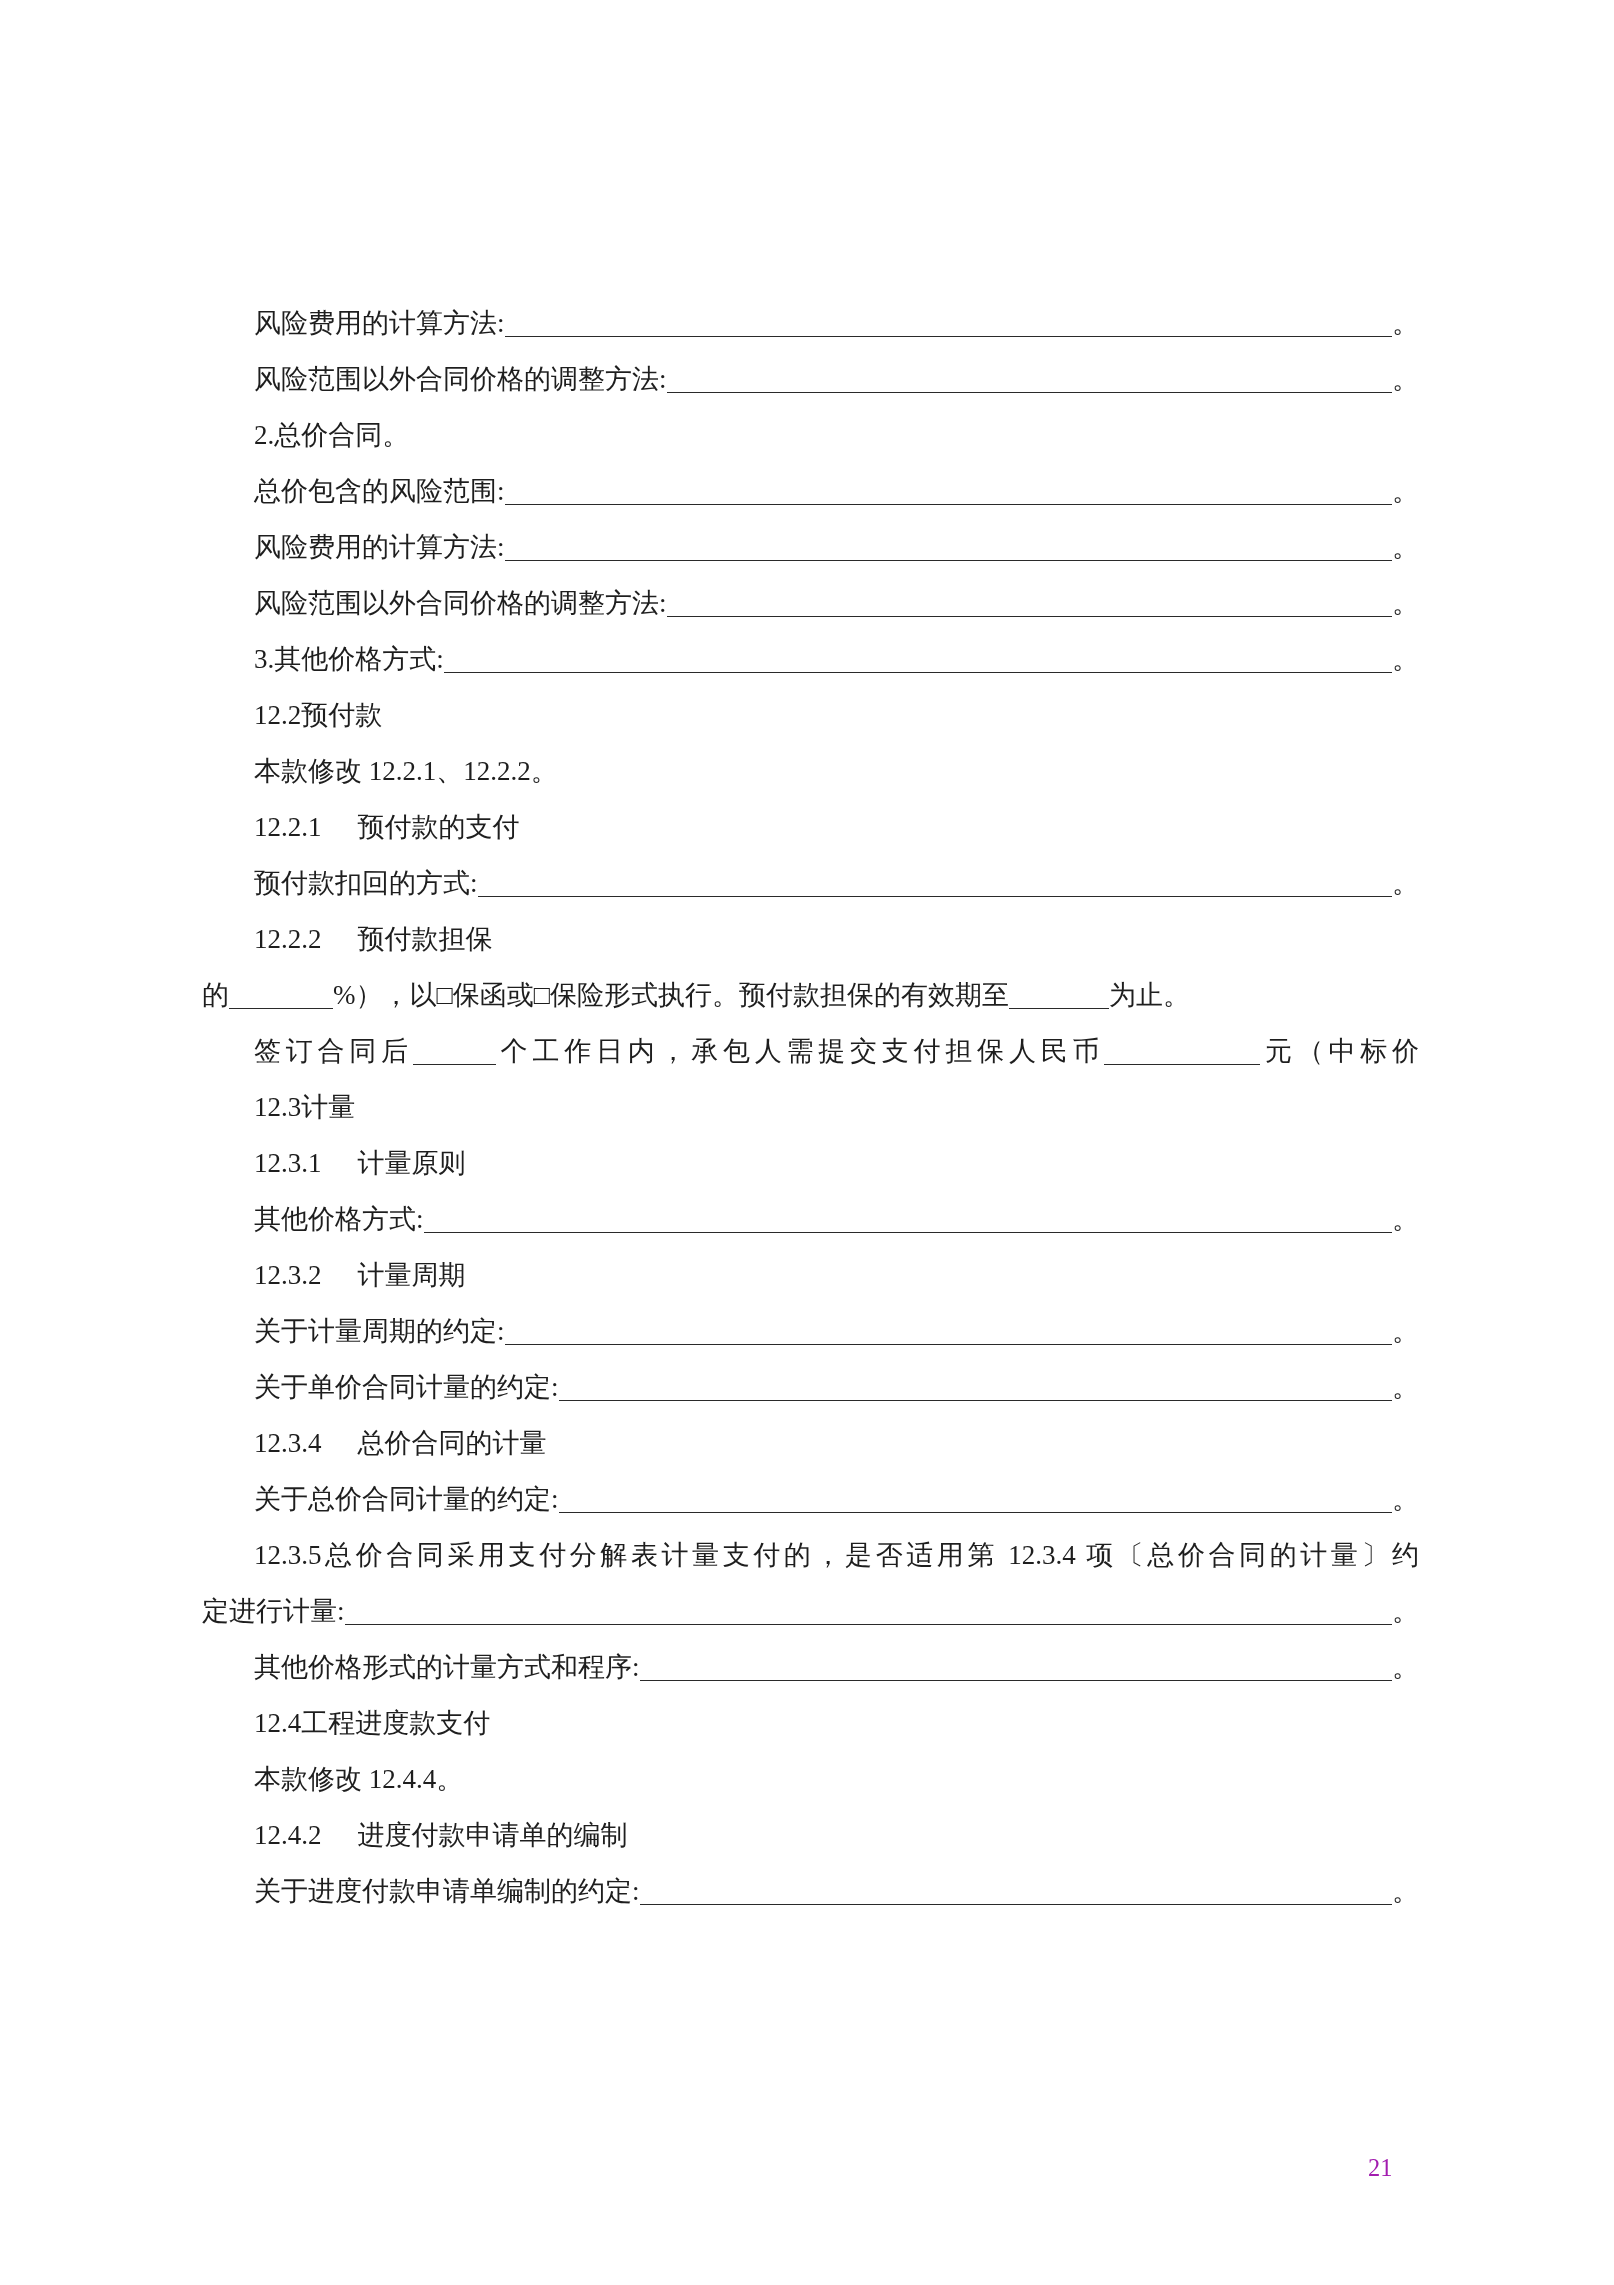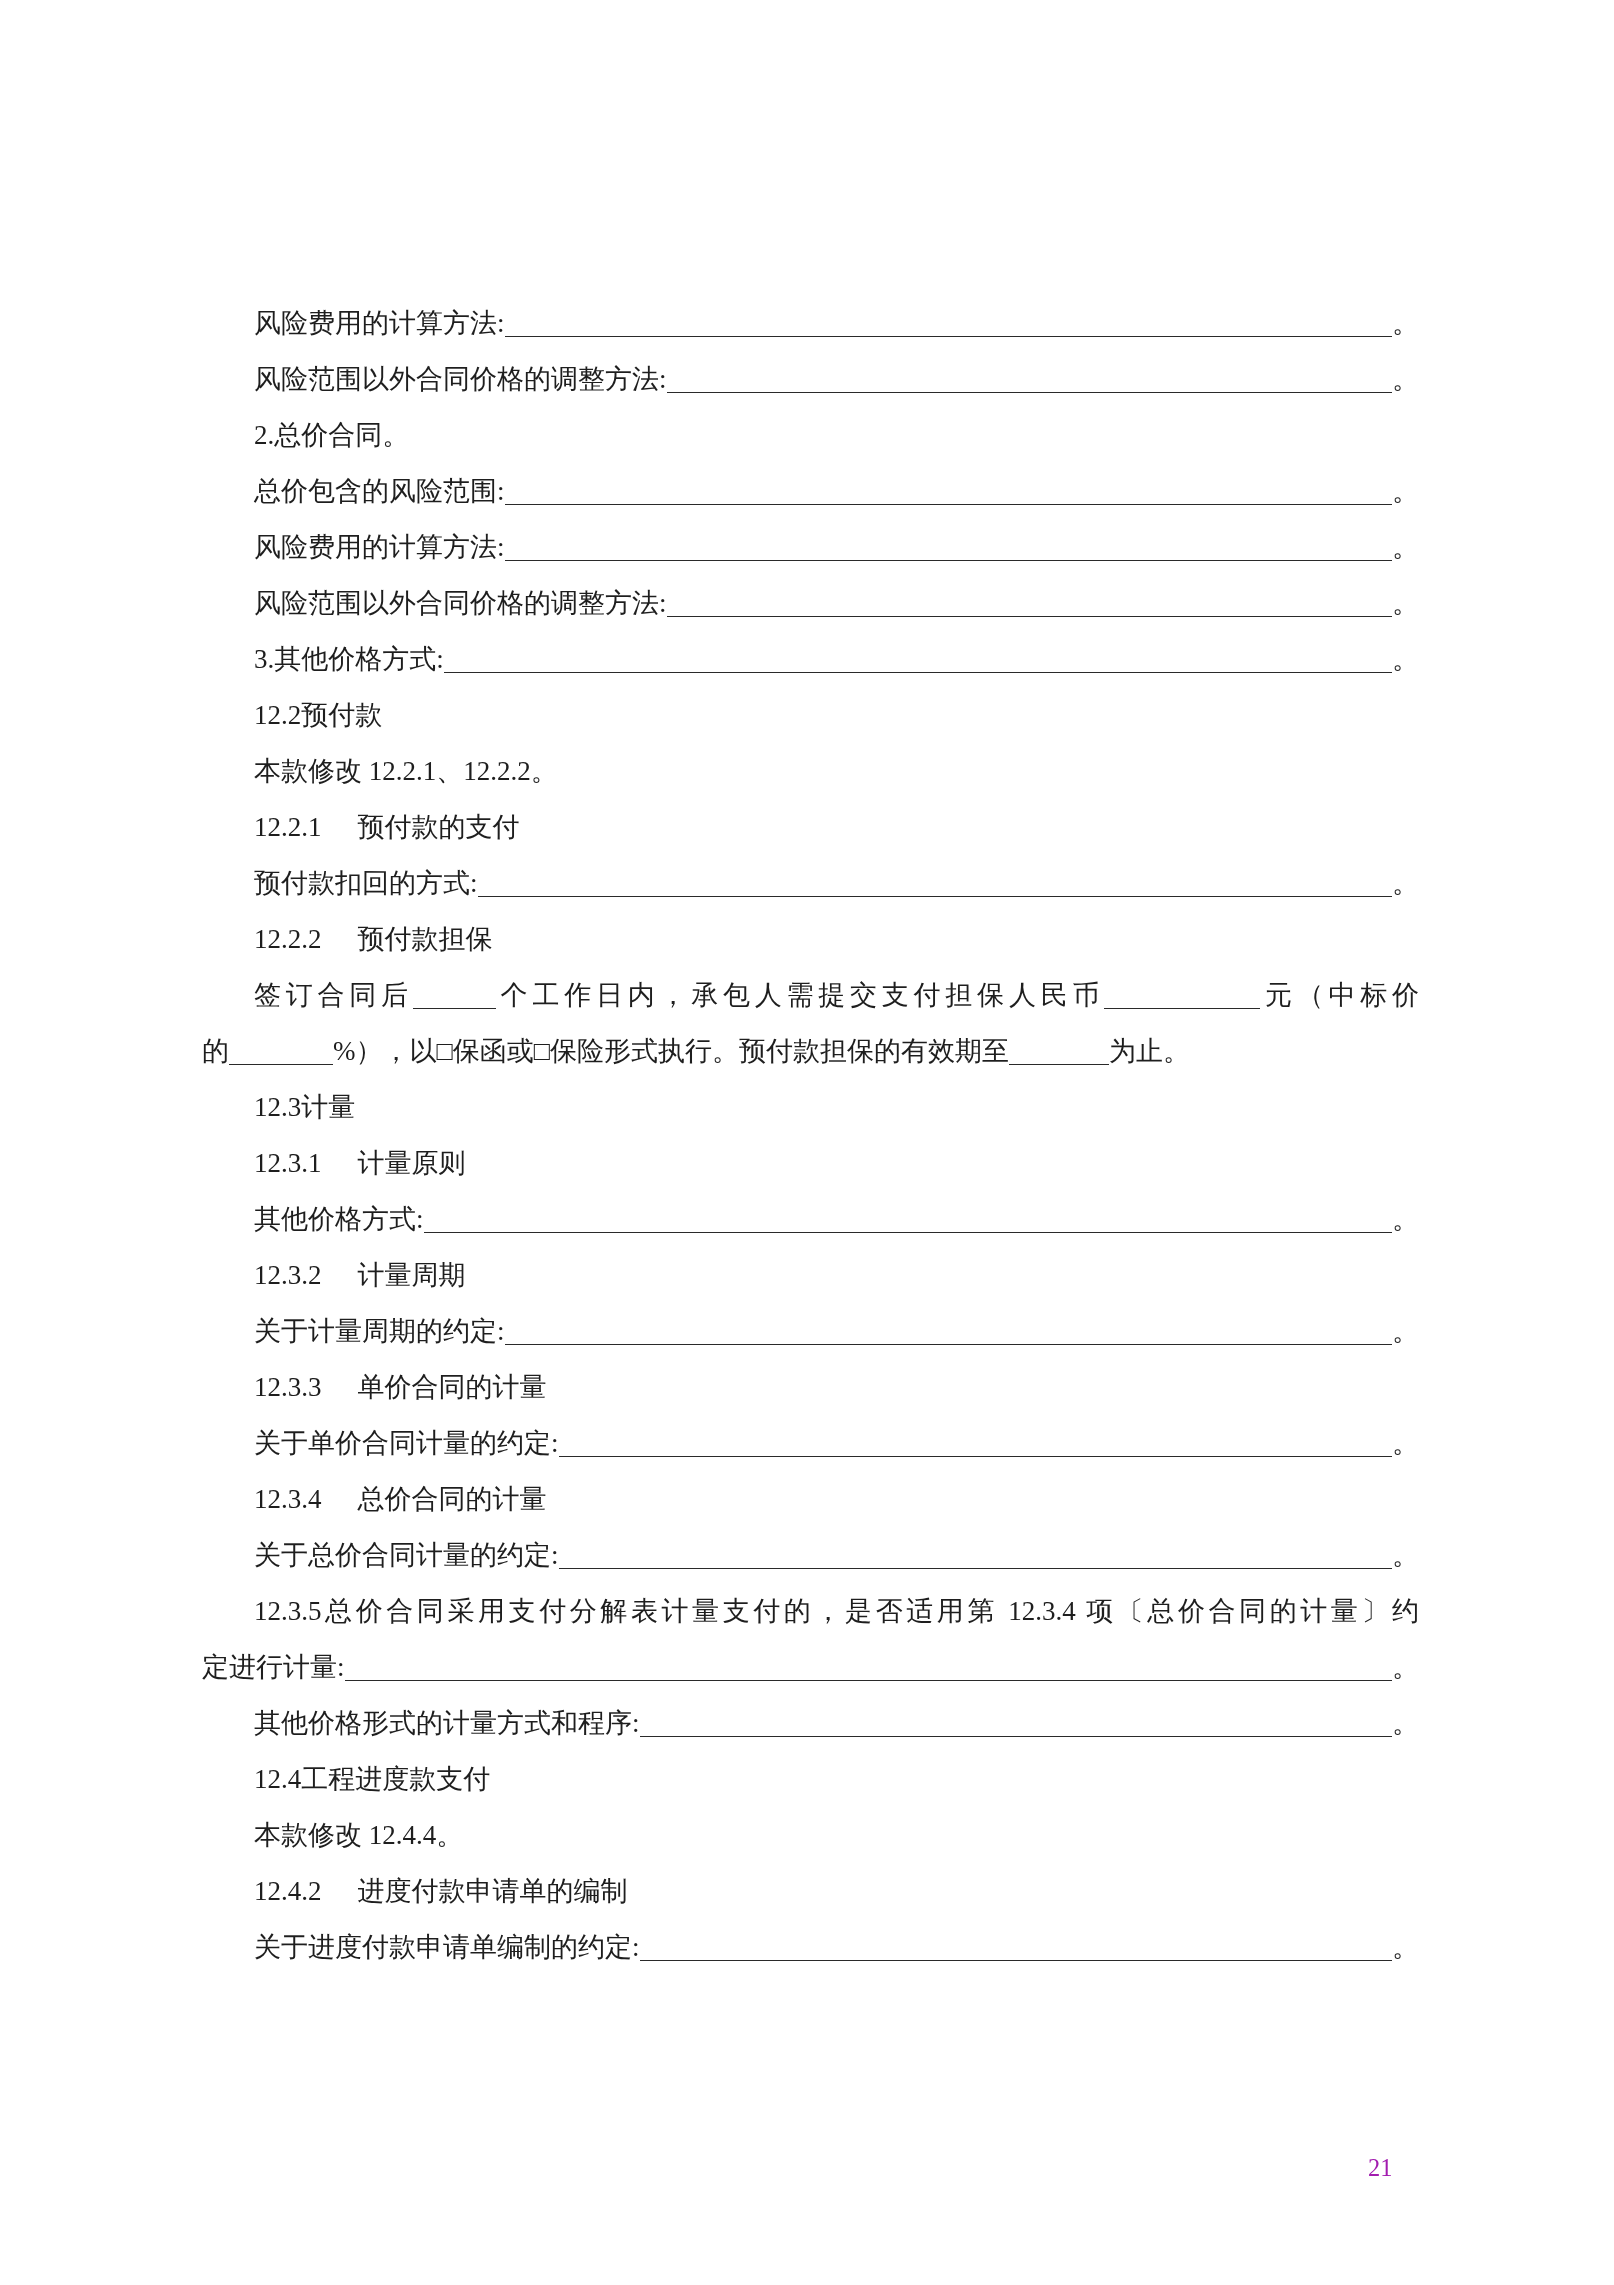--- a/index.html
+++ b/index.html
@@ -123,28 +123,28 @@
     <div class="line indent fill">
       <span class="lbl">预付款扣回的方式:</span>
         <span class="rule"></span>
         <span class="stop">。</span>
     </div>
 
     <div class="line indent heading">
       <span class="num">12.2.2</span><span class="ttl">预付款担保</span>
     </div>
 
+    <div class="line">
+      <span>的</span><span class="blank b115"></span><span>%），以□保函或□保险形式执行。预付款担保的有效期至</span><span class="blank b110"></span><span>为止。</span>
+    </div>
+
     <div class="line indent jfull">
       <span>签订合同后</span><span class="blank b90"></span><span>个工作日内，承包人需提交支付担保人民币</span><span class="blank b170"></span><span>元（中标价</span>
     </div>
 
-    <div class="line">
-      <span>的</span><span class="blank b115"></span><span>%），以□保函或□保险形式执行。预付款担保的有效期至</span><span class="blank b110"></span><span>为止。</span>
-    </div>
-
     <div class="line indent">
       <span>12.3计量</span>
     </div>
 
     <div class="line indent heading">
       <span class="num">12.3.1</span><span class="ttl">计量原则</span>
     </div>
 
     <div class="line indent fill">
       <span class="lbl">其他价格方式:</span>
@@ -155,23 +155,20 @@
     <div class="line indent heading">
       <span class="num">12.3.2</span><span class="ttl">计量周期</span>
     </div>
 
     <div class="line indent fill">
       <span class="lbl">关于计量周期的约定:</span>
         <span class="rule"></span>
         <span class="stop">。</span>
     </div>
 
-    <div class="line indent heading">
-      <span class="num">12.3.3</span><span class="ttl">单价合同的计量</span>
-    </div>
 
     <div class="line indent fill">
       <span class="lbl">关于单价合同计量的约定:</span>
         <span class="rule"></span>
         <span class="stop">。</span>
     </div>
 
     <div class="line indent heading">
       <span class="num">12.3.4</span><span class="ttl">总价合同的计量</span>
     </div>

